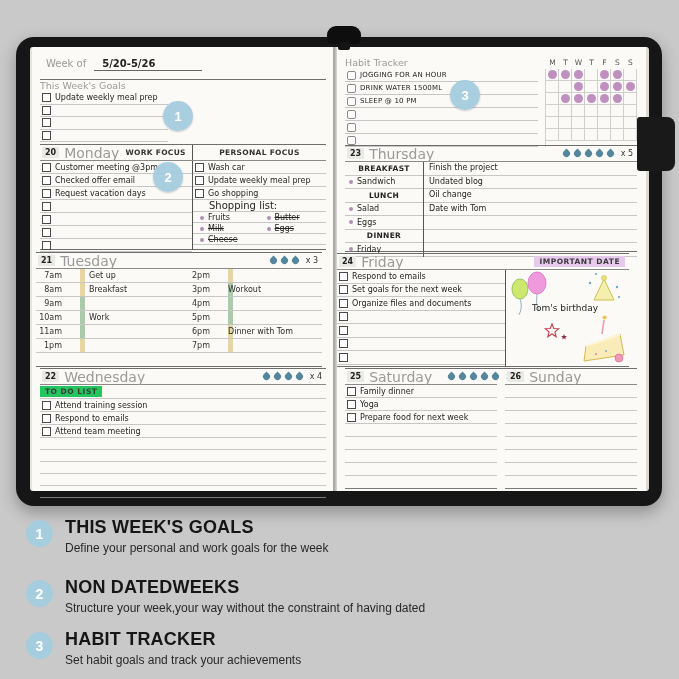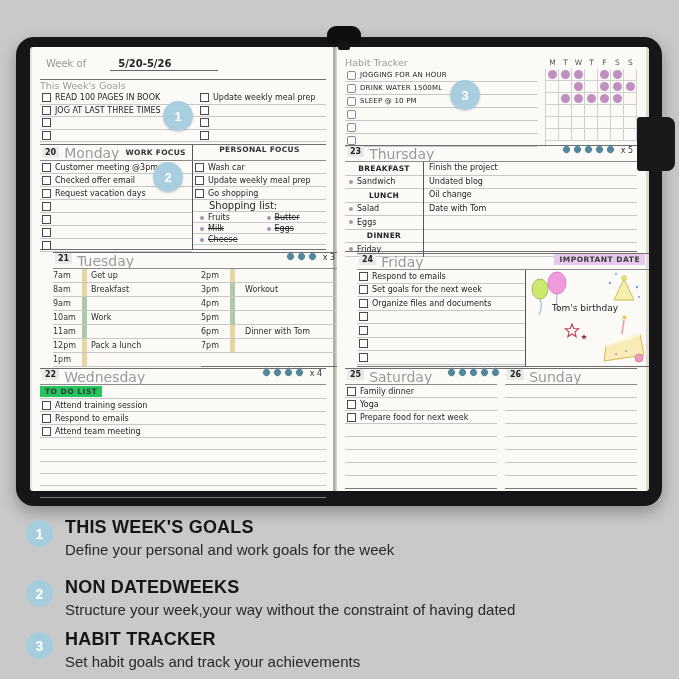--- a/index.html
+++ b/index.html
@@ -14,21 +14,21 @@
   .pen-loop{position:absolute;left:637px;top:117px;width:38px;height:54px;background:#191919;
             border-radius:3px 8px 8px 3px;z-index:6}
   .page{position:absolute;top:47px;height:444px;background:#fbfaf7}
   .page-left{left:30px;width:301px;border-radius:3px 0 0 3px;border-left:2px solid #e6e3da}
   .page-right{left:337px;width:309px;border-radius:0 3px 3px 0;border-right:3px solid #dedad2}
   .spine{position:absolute;left:331px;top:47px;width:6px;height:444px;
          background:linear-gradient(to right,#dcdcd6,#a3a39d,#dcdcd6)}
   
   .sec{position:absolute;border-top:1px solid #6e6e6e;border-bottom:1px solid #6e6e6e;background:transparent}
   .sec.no-bb{border-bottom:none}
-  .shead{display:flex;align-items:flex-start;height:15px;border-bottom:1px solid #8a8a8a;white-space:nowrap}
+  .shead{display:flex;align-items:center;height:15px;border-bottom:1px solid #8a8a8a;white-space:nowrap}
   .numchip{background:#e9e9e7;color:#222;font-size:8px;font-weight:bold;padding:0 3px;height:11px;
            line-height:11px;margin:0 5px 0 2px;flex:none}
   .dayname{font-size:14px;color:#9a9a9a;margin-right:6px}
   .plabel{font-size:7.5px;font-weight:bold;color:#333;letter-spacing:.3px}
   .crow{display:flex;align-items:center;height:12px;border-bottom:1px solid #c7c7c7;overflow:hidden}
   .cb{width:7px;height:7px;border:1px solid #4a4a4a;background:#fff;margin:0 4px 0 2px;flex:none}
   .ctext{font-size:8px;color:#242424;white-space:nowrap}
   .trow{height:12.5px;border-bottom:1px solid #c7c7c7;font-size:8px;color:#242424;padding-left:5px;
         white-space:nowrap;overflow:hidden;line-height:12.5px}
   .rrow{height:11px;border-bottom:1px solid #c7c7c7}
@@ -36,47 +36,47 @@
   .dropbox{display:flex;align-items:center;margin-left:auto}
   .dropbox.inline{margin-left:8px}
   .drop{width:7px;height:7px;background:#54869c;border-radius:0 50% 50% 50%;transform:rotate(45deg);
         display:inline-block;margin:0 2px;flex:none}
   .xcount{font-size:8px;color:#333;margin:0 4px 0 5px}
   .chip{font-size:7.5px;font-weight:bold;letter-spacing:.5px;padding:1px 5px;color:#3a3a3a;white-space:nowrap}
   .chip-todo{background:#22c55e}
   .chip-important{background:#e7c9ee;margin-left:auto;margin-right:4px}
   
   .weekof{position:absolute;left:14px;top:11px;display:flex;align-items:baseline}
-  .weekof .lbl{font-size:10px;color:#999;margin-right:24px}
+  .weekof .lbl{font-size:10px;color:#999;margin-right:8px}
   .weekof .val{font-size:10px;font-weight:bold;color:#222;border-bottom:1px solid #666;
                min-width:92px;padding:0 8px 1px 8px}
   .goals{left:8px;top:32px;width:286px;height:58px}
   .goals-title{font-size:9.5px;color:#9a9a9a;height:12px;line-height:12px}
   .goals-body{display:flex}
   .goal-col{width:158px}
   .goal-col.right{width:128px}
   .goal-col .crow{height:11.5px}
   .mon{left:8px;top:97px;width:286px;height:104px}
   .mon-body{display:flex;height:89px}
   .mon-left{width:152px;border-right:1px solid #555}
   .mon-right{flex:1;min-width:0}
   .mon .shead .left{display:flex;align-items:center;width:152px;border-right:1px solid #555;height:100%}
   .mon .shead .right{flex:1;text-align:center}
   .shoptitle{height:11px;line-height:11px;font-size:10px;color:#242424;padding-left:16px;border-bottom:1px solid #c7c7c7}
   .shoplist{display:flex;flex-wrap:wrap;height:33px;
             background:repeating-linear-gradient(to bottom,transparent 0,transparent 10px,#c7c7c7 10px,#c7c7c7 11px)}
   .shop-item{width:50%;height:11px;display:flex;align-items:center;font-size:8px;color:#242424}
   .shop-bullet{width:4px;height:4px;border-radius:50%;background:#b18fb2;margin:0 4px 0 7px;flex:none}
   .shop-item.struck .sl{text-decoration:line-through}
-  .tue{left:21px;top:205px;width:286px;height:113px}
+  .tue{left:4px;top:205px;width:286px;height:113px}
   .tue-body{display:flex}
   .tue-half{width:148px}
   .tue-half.r{flex:1;position:relative}
   .srow{display:flex;align-items:stretch;height:13px;border-bottom:1px solid #c7c7c7}
-  .stime{width:26px;padding-right:3px;font-size:8px;color:#333;line-height:13px;flex:none}
+  .stime{width:26px;text-align:right;padding-right:18px;font-size:8px;color:#333;line-height:13px;flex:none}
   .sbar{width:5px;flex:none;margin-right:4px}
   .sbar.tan{background:#e6d6a2}
   .sbar.green{background:#abcaa9}
   .sevent{font-size:8px;color:#2c2c2c;line-height:13px;white-space:nowrap}
   .floatlab{position:absolute;font-size:8px;color:#2c2c2c;left:44px;background:transparent}
   .wed{left:8px;top:321px;width:286px;height:123px}
   .chiprow{height:13px;display:flex;align-items:center;border-bottom:1px solid #c7c7c7}
   
   .habit{left:8px;top:8px;width:292px;height:90px;border-top:none;border-bottom:none}
   .habit-titlerow{display:flex;align-items:center;height:14px}
@@ -90,21 +90,21 @@
   .habit-grid{display:grid;grid-template-columns:repeat(7,13px);grid-auto-rows:12px;border-left:1px solid #d0d0d0}
   .hcell{border-right:1px solid #d0d0d0;border-bottom:1px solid #d0d0d0;display:flex;align-items:center;justify-content:center}
   .hdot{width:9px;height:9px;border-radius:50%;background:#bf8fc0}
   .thu{left:8px;top:98px;width:292px;height:105px}
   .thu-body{display:flex}
   .thu-left{width:78px;border-right:1px solid #555}
   .thu-right{flex:1}
   .mrow{display:flex;align-items:center;height:12.5px;border-bottom:1px solid #c7c7c7;font-size:8px;color:#242424;white-space:nowrap}
   .mrow.header{justify-content:center;font-weight:bold;font-size:7.5px;letter-spacing:.3px}
   .mbullet{width:4px;height:4px;border-radius:50%;background:#b18fb2;margin:0 4px 0 4px;flex:none}
-  .fri{left:20px;top:206px;width:292px;height:112px}
+  .fri{left:0;top:206px;width:292px;height:112px}
   .fri-body{display:flex;height:96px}
   .fri-left{width:168px}
   .fri-left .crow{height:12.5px}
   .fri-right{flex:1;border-left:1px solid #555;position:relative;overflow:hidden}
   .tomtext{position:absolute;left:26px;top:33px;font-size:9px;color:#1f1f1f;white-space:nowrap;z-index:2}
   .satsun{left:8px;top:321px;width:292px;height:123px}
   .satsun-body{display:flex}
   .sat-col{width:152px}
   .sun-col{flex:1;margin-left:8px}
   .sat-col .crow{height:12px}
@@ -112,58 +112,40 @@
   
   .badge{position:absolute;width:30px;height:30px;border-radius:50%;background:rgba(163,203,221,.95);
          color:#fff;font-weight:bold;font-size:13px;display:flex;align-items:center;justify-content:center;
          font-family:"Liberation Sans",sans-serif;box-shadow:0 1px 2px rgba(0,0,0,.2);z-index:5}
   
   .feature{position:absolute;left:26px;display:flex;gap:12px;align-items:flex-start;
            font-family:"Liberation Sans",sans-serif}
   .fnum{width:27px;height:27px;border-radius:50%;background:#a5cddd;color:#fff;font-weight:bold;
         font-size:14px;display:flex;align-items:center;justify-content:center;margin-top:3px;flex:none}
   .ftitle{font-size:18px;font-weight:bold;color:#161616;letter-spacing:.2px}
-  .fdesc{font-size:15px;color:#282828;margin-top:3px}
+  .fdesc{font-size:12px;color:#282828;margin-top:3px}
 </style>
 </head>
 <body>
 
 <div class="cover"></div>
 <div class="zipper"></div>
 <div class="pen-loop"></div>
 <div class="spine"></div>
 
 <div class="page page-left">
 
   <div class="weekof">
     <span class="lbl">Week of</span>
     <span class="val">5/20-5/26</span>
   </div>
 
   <div class="sec goals no-bb">
     <div class="goals-title">This Week's Goals</div>
     <div class="goals-body">
-      <div class="goal-col">
-          <div class="crow">
-            <span class="cb"></span>
-            <span class="ctext">READ 100 PAGES IN BOOK</span>
-          </div>
-          <div class="crow">
-            <span class="cb"></span>
-            <span class="ctext">JOG AT LAST THREE TIMES</span>
-          </div>
-          <div class="crow">
-            <span class="cb"></span>
-            <span class="ctext"></span>
-          </div>
-          <div class="crow">
-            <span class="cb"></span>
-            <span class="ctext"></span>
-          </div>
-        </div>
       <div class="goal-col right">
           <div class="crow">
             <span class="cb"></span>
             <span class="ctext">Update weekly meal prep</span>
           </div>
           <div class="crow">
             <span class="cb"></span>
             <span class="ctext"></span>
           </div>
           <div class="crow">
@@ -290,25 +272,20 @@
           </div>
           <div class="srow">
             <span class="stime">10am</span>
             <span class="sbar green"></span>
             <span class="sevent">Work</span>
           </div>
           <div class="srow">
             <span class="stime">11am</span>
             <span class="sbar green"></span>
             <span class="sevent"></span>
-          </div>
-          <div class="srow">
-            <span class="stime">12pm</span>
-            <span class="sbar tan"></span>
-            <span class="sevent">Pack a lunch</span>
           </div>
           <div class="srow">
             <span class="stime">1pm</span>
             <span class="sbar tan"></span>
             <span class="sevent"></span>
           </div>
         </div>
       <div class="tue-half r">
         <span class="floatlab" style="top:16px">Workout</span>
         <span class="floatlab" style="top:58px">Dinner with Tom</span>

